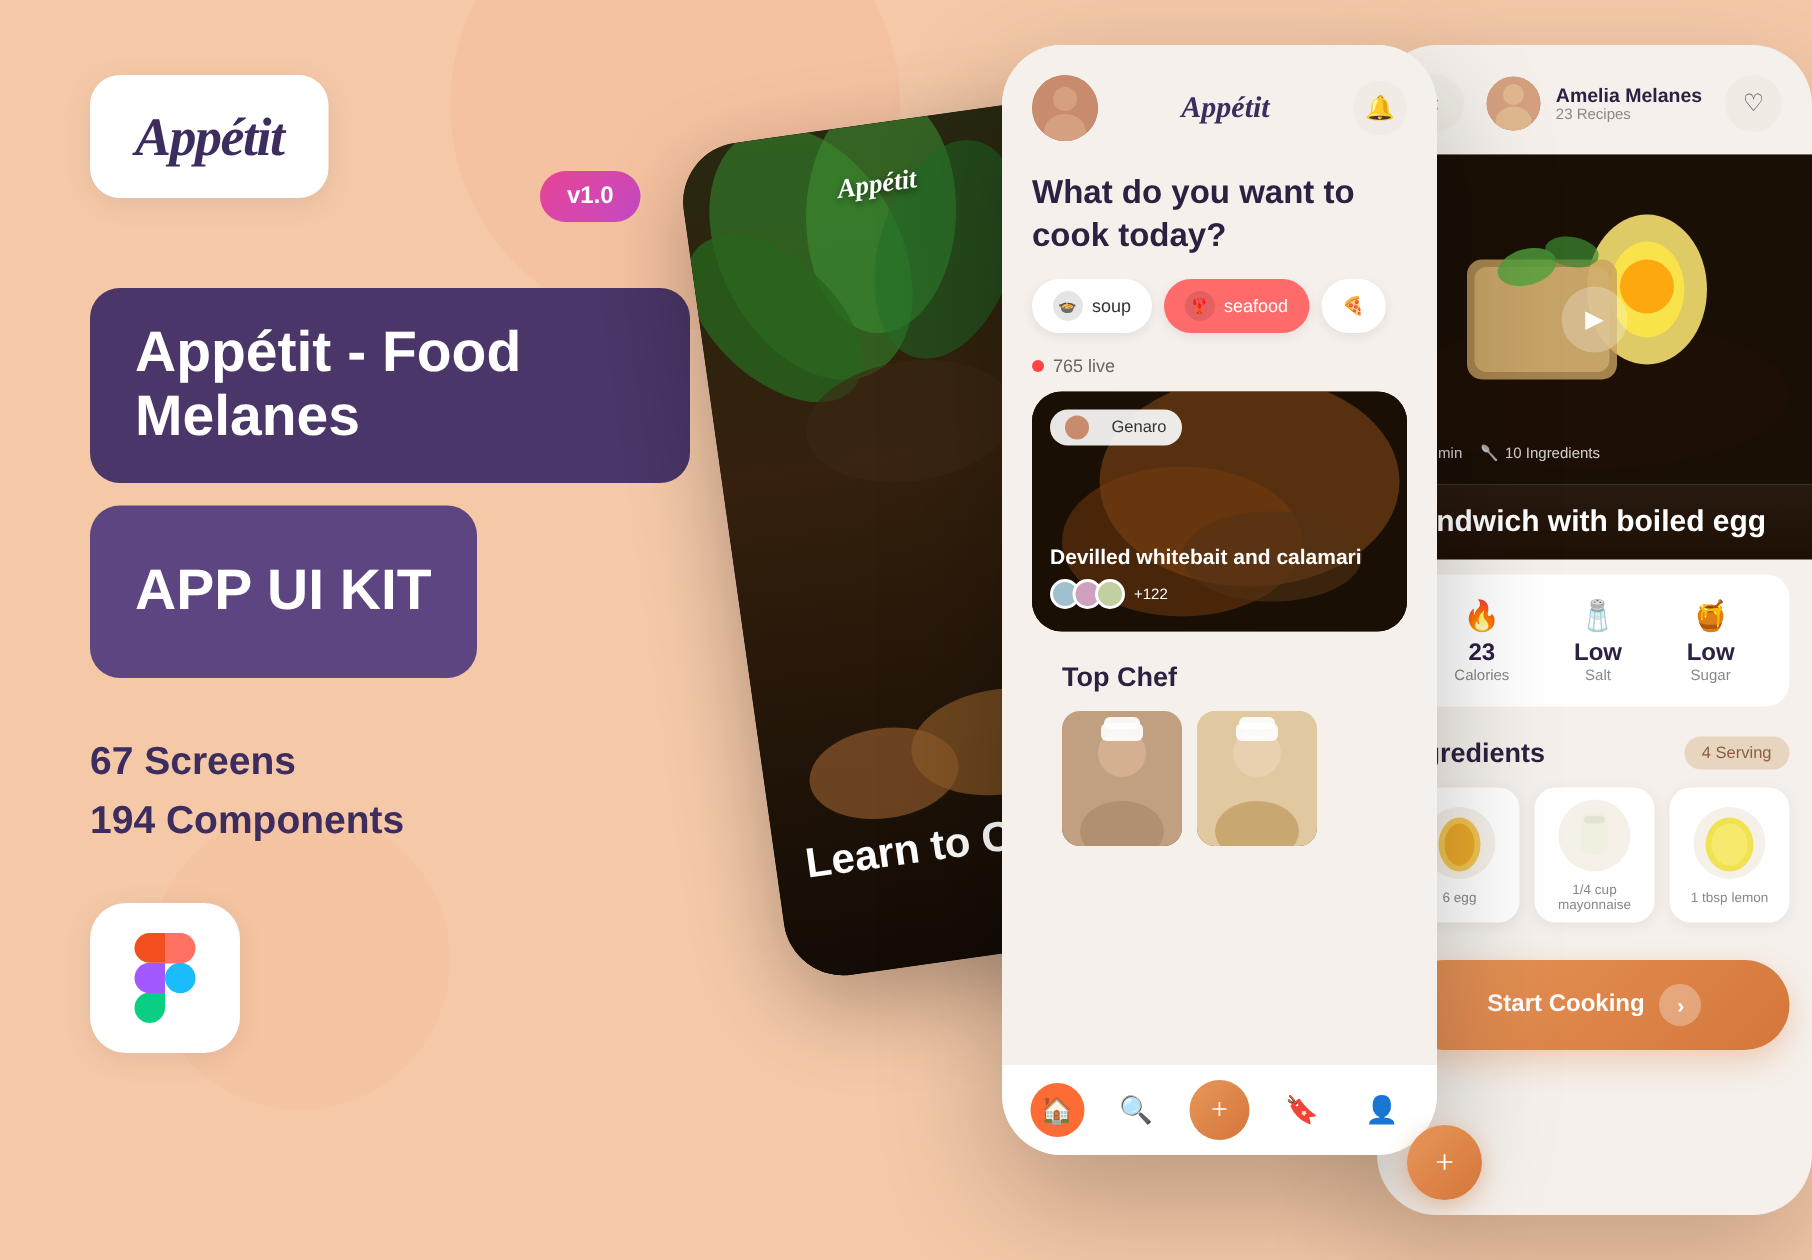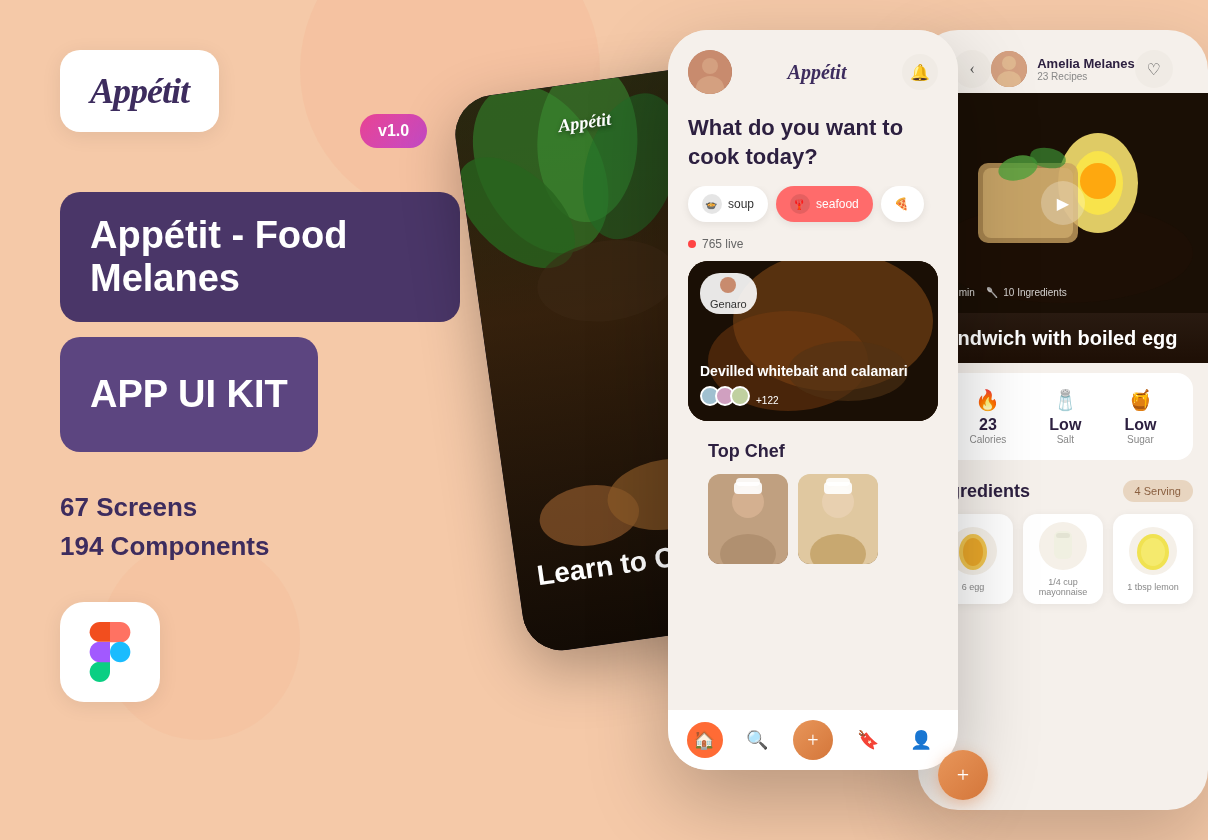--- a/index.html
+++ b/index.html
@@ -324,22 +324,21 @@
       top: 12px;
       left: 12px;
       background: rgba(255,255,255,0.9);
       border-radius: 20px;
       padding: 4px 10px;
       font-size: 11px;
       font-family: Arial, sans-serif;
       color: #333;
       display: flex;
       align-items: center;
-      gap: 5px;
-      flex-direction: column;
+      gap: 15px;
     }
 
     .chef-mini-avatar {
       width: 16px;
       height: 16px;
       border-radius: 50%;
       background: #c88b6e;
     }
 
     .live-card-title {
@@ -352,21 +351,21 @@
     .live-card-title p {
       color: white;
       font-size: 14px;
       font-weight: bold;
       font-family: Arial, sans-serif;
       line-height: 1.3;
     }
 
     .live-card-avatars {
       display: flex;
-      align-items: flex-end;
+      align-items: center;
       margin-top: 6px;
     }
 
     .mini-avatar {
       width: 20px;
       height: 20px;
       border-radius: 50%;
       border: 2px solid white;
       margin-left: -5px;
       background: #c88b6e;
@@ -416,23 +415,23 @@
 
     .phone-right-inner {
       width: 100%;
       height: 100%;
       position: relative;
       overflow-y: hidden;
     }
 
     .phone-right-topbar {
       display: flex;
-      justify-content: center;
-      align-items: center;
-      padding: 20px 20px 5px;
+      justify-content: space-between;
+      align-items: center;
+      padding: 20px 20px 15px;
     }
 
     .back-btn {
       width: 38px;
       height: 38px;
       border-radius: 50%;
       background: #f0ebe5;
       display: flex;
       align-items: center;
       justify-content: center;
@@ -1044,18 +1043,22 @@
                 <circle cx="25" cy="25" r="24" fill="#f5f0e8"></circle>
                 <ellipse cx="25" cy="26" rx="16" ry="18" fill="#f0e040" opacity="0.9"></ellipse>
                 <ellipse cx="25" cy="26" rx="12" ry="14" fill="#f8f080" opacity="0.6"></ellipse>
               </svg>
             </div>
             <div class="ingredient-label">1 tbsp lemon</div>
           </div>
         </div>
       </div>
 
+      <div class="start-cooking-btn">
+        <span>Start Cooking</span>
+        <div class="start-chevron">›</div>
+      </div>
     </div>
   </div>
 
   <div class="fab-btn" style="position:absolute; bottom:40px; left:490px; z-index:30;">+</div>
 
 </div>
 
 </body></html>

